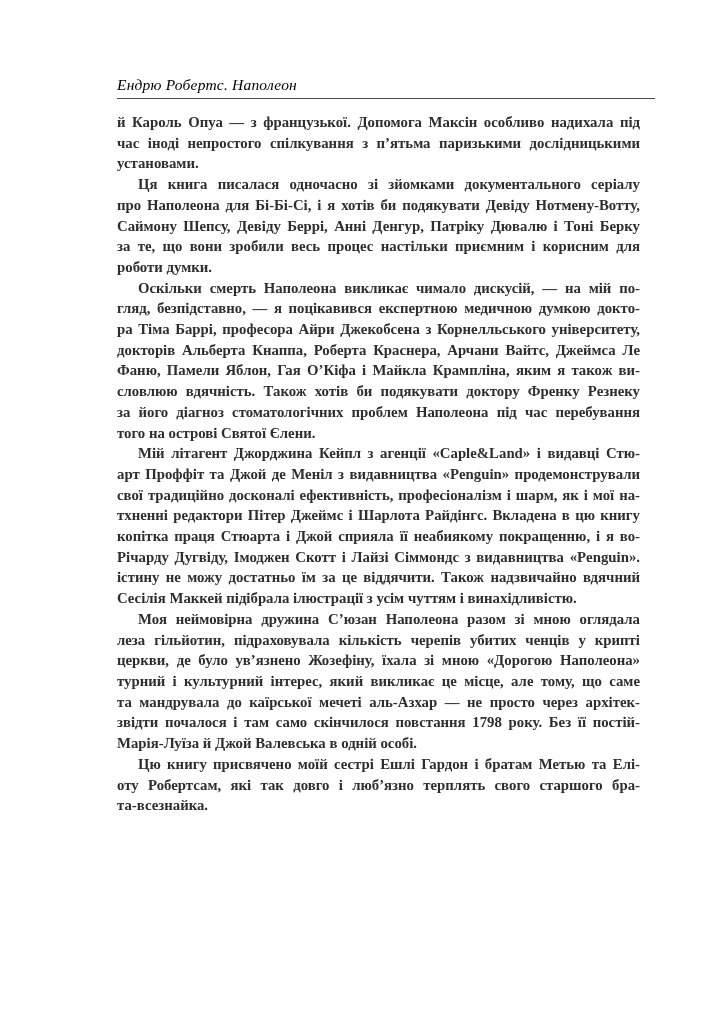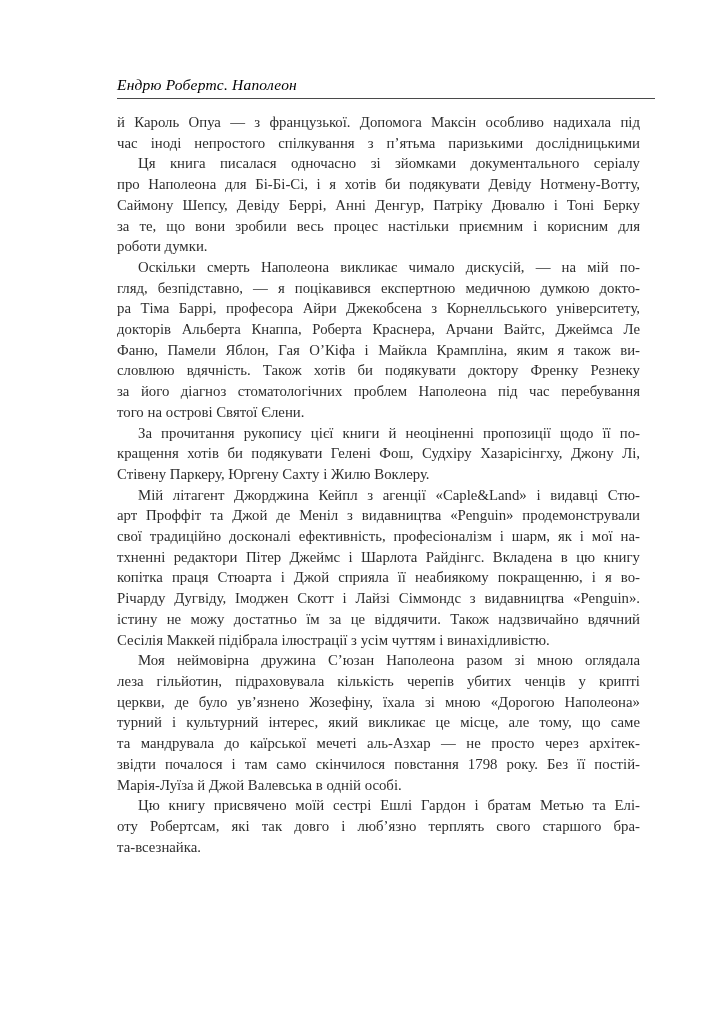--- a/index.html
+++ b/index.html
@@ -39,62 +39,59 @@
     margin: 0;
     padding: 0;
   }
   .line {
     font-size: 14.8px;
     line-height: 20.7px;
     white-space: nowrap;
     text-align: justify;
     text-align-last: justify;
     text-justify: inter-word;
+    font-weight: bold;
   }
   .line.last {
     text-align-last: left;
   }
   .para.indent .line:first-child {
     text-indent: 21px;
   }
 </style>
 </head>
 <body>
 
 <div class="page">
   <header>
     <div class="running-head">Ендрю Робертс. Наполеон</div>
     <hr class="rule">
   </header>
   <main class="body-text" id="body-text">
       <div class="para">
         <div class="line">й Кароль Опуа — з французької. Допомога Максін особливо надихала під</div>
         <div class="line">час іноді непростого спілкування з п’ятьма паризькими дослідницькими</div>
+        <div class="line last">установами.</div>
       </div>
       <div class="para indent">
         <div class="line">Ця книга писалася одночасно зі зйомками документального серіалу</div>
         <div class="line">про Наполеона для Бі-Бі-Сі, і я хотів би подякувати Девіду Нотмену-Вотту,</div>
         <div class="line">Саймону Шепсу, Девіду Беррі, Анні Денгур, Патріку Дювалю і Тоні Берку</div>
         <div class="line">за те, що вони зробили весь процес настільки приємним і корисним для</div>
         <div class="line last">роботи думки.</div>
       </div>
       <div class="para indent">
         <div class="line">Оскільки смерть Наполеона викликає чимало дискусій, — на мій по-</div>
         <div class="line">гляд, безпідставно, — я поцікавився експертною медичною думкою докто-</div>
         <div class="line">ра Тіма Баррі, професора Айри Джекобсена з Корнелльського університету,</div>
         <div class="line">докторів Альберта Кнаппа, Роберта Краснера, Арчани Вайтс, Джеймса Ле</div>
         <div class="line">Фаню, Памели Яблон, Гая О’Кіфа і Майкла Крампліна, яким я також ви-</div>
         <div class="line">словлюю вдячність. Також хотів би подякувати доктору Френку Резнеку</div>
         <div class="line">за його діагноз стоматологічних проблем Наполеона під час перебування</div>
         <div class="line last">того на острові Святої Єлени.</div>
-      </div>
-      <div class="para indent">
-        <div class="line">За прочитання рукопису цієї книги й неоціненні пропозиції щодо її по-</div>
-        <div class="line">кращення хотів би подякувати Гелені Фош, Судхіру Хазарісінгху, Джону Лі,</div>
-        <div class="line last">Стівену Паркеру, Юргену Сахту і Жилю Воклеру.</div>
       </div>
       <div class="para indent">
         <div class="line">Мій літагент Джорджина Кейпл з агенції «Caple&amp;Land» і видавці Стю-</div>
         <div class="line">арт Проффіт та Джой де Меніл з видавництва «Penguin» продемонстрували</div>
         <div class="line">свої традиційно досконалі ефективність, професіоналізм і шарм, як і мої на-</div>
         <div class="line">тхненні редактори Пітер Джеймс і Шарлота Райдінгс. Вкладена в цю книгу</div>
         <div class="line">копітка праця Стюарта і Джой сприяла її неабиякому покращенню, і я во-</div>
         <div class="line">Річарду Дугвіду, Імоджен Скотт і Лайзі Сіммондс з видавництва «Penguin».</div>
         <div class="line">істину не можу достатньо їм за це віддячити. Також надзвичайно вдячний</div>
         <div class="line last">Сесілія Маккей підібрала ілюстрації з усім чуттям і винахідливістю.</div>

